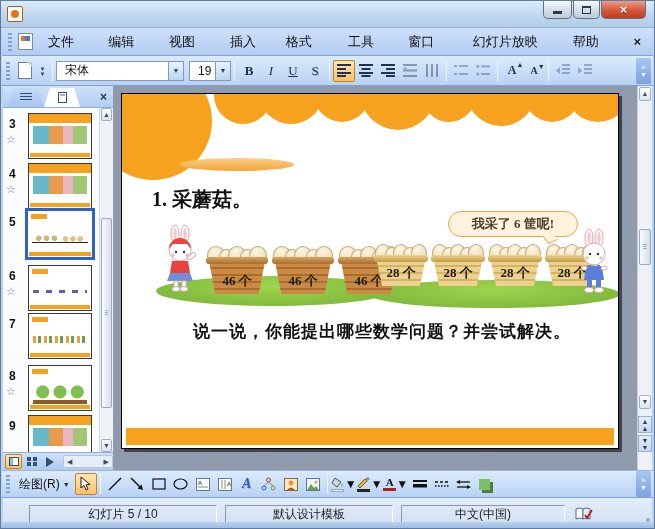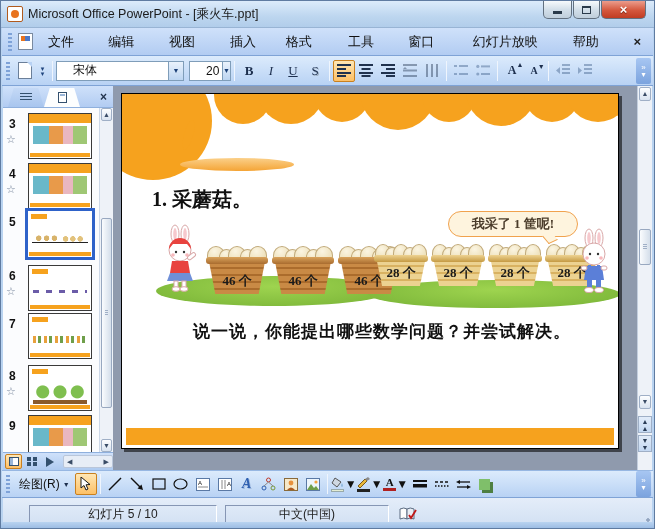--- a/index.html
+++ b/index.html
@@ -30,21 +30,21 @@
   
   .toolbar{position:absolute;left:1px;right:1px;top:55px;height:30px;background:linear-gradient(#dcebfc,#b8d2f4);border-bottom:1px solid #7fa3d6;display:flex;align-items:center;padding:0 2px;}
   .btn{width:22px;height:22px;border:1px solid transparent;border-radius:2px;display:flex;align-items:center;justify-content:center;flex:none;color:#1d2f4e;}
   .btn.active{background:linear-gradient(#ffe7b5,#fdc066);border-color:#c9801f;}
   .btn.disabled{opacity:.42;}
   .sep{width:1px;height:20px;background:#84a6d4;border-right:1px solid #eff5fd;margin:0 3px;flex:none;}
   .newdoc{width:14px;height:17px;background:#fff;border:1px solid #6b7f99;position:relative;}
   .newdoc::after{content:"";position:absolute;right:-1px;top:-1px;border-style:solid;border-width:0 5px 5px 0;border-color:transparent #b8d2f4 transparent transparent;}
   .mini-overflow{width:13px;height:22px;display:flex;flex-direction:column;align-items:center;justify-content:center;color:#20457e;font-size:7px;line-height:5px;flex:none;}
   .combo{height:20px;background:#fff;border:1px solid #7f9db9;display:flex;align-items:center;font-size:12px;color:#111;flex:none;}
-  .combo .cval{padding:0 16px;flex:1;white-space:nowrap;overflow:hidden;}
+  .combo .cval{padding:0 8px;flex:1;white-space:nowrap;overflow:hidden;}
   .combo .carrow{width:15px;height:100%;background:linear-gradient(#eaf2fc,#bdd5f1);border-left:1px solid #7f9db9;display:flex;align-items:center;justify-content:center;font-size:7px;color:#1b3f77;}
   .tb-b{font-weight:bold;font-size:13px;font-family:"Liberation Serif",serif;}
   .tb-i{font-style:italic;font-size:13px;font-family:"Liberation Serif",serif;}
   .tb-u{text-decoration:underline;font-size:13px;font-family:"Liberation Serif",serif;}
   .tb-s{font-size:13px;font-family:"Liberation Serif",serif;text-shadow:1px 1px 0 #9ab;}
   .ali{display:block;width:14px;height:13px;}
   .fontsz{font-weight:bold;font-size:12px;font-family:"Liberation Serif",serif;position:relative;}
   .fontsz sup{font-size:7px;position:absolute;top:-2px;right:-7px;}
   .tb-overflow{margin-left:auto;width:15px;height:26px;background:linear-gradient(#a7c6f2,#7ba3de);border-radius:2px;display:flex;flex-direction:column;align-items:center;justify-content:center;color:#fff;font-size:8px;line-height:7px;flex:none;}
 
@@ -170,21 +170,20 @@
     radial-gradient(circle at 3px 8px,#93a5c0 0 1.5px,transparent 2px);}
   .bottom-frame{position:absolute;left:0;right:0;bottom:0;height:6px;background:linear-gradient(#b9d3f0,#9dbde4);}
 </style>
 </head>
 <body>
 
 <div class="window">
 
   <div class="titlebar">
     <div class="app-icon"></div>
-    <div class="title-text">Microsoft Office PowerPoint - [乘火车.ppt]</div>
     <div class="winbtns">
       <div class="winbtn min">
           <span class="ic-min"></span>
         </div>
       <div class="winbtn max">
           <span class="ic-max"></span>
         </div>
       <div class="winbtn close">
           <span>×</span>
         </div>
@@ -217,21 +216,21 @@
         <span>▾</span>
         <span>▾</span>
       </div>
     <div class="sep"></div>
     <div class="combo" style="width:128px;">
       <span class="cval">宋体</span>
       <span class="carrow">▼</span>
     </div>
     <div style="width:5px"></div>
     <div class="combo" style="width:42px;">
-      <span class="cval">20</span>
+      <span class="cval">19</span>
       <span class="carrow">▼</span>
     </div>
     <div class="sep"></div>
     <div class="btn">
         <span class="tb-b">B</span>
       </div>
     <div class="btn">
         <span class="tb-i">I</span>
       </div>
     <div class="btn">
@@ -455,21 +454,21 @@
         <div class="cloud" style="left:486px;top:-26px;width:54px;height:54px;"></div>
       </div>
       <div class="sec-leaf"></div>
       <div class="sec-deco"></div>
       <div class="item-title">1. 采蘑菇。</div>
 
       <div class="grass gl"></div>
       <div class="grass gr"></div>
 
       <div class="bubble b2">
-          <span>我采了 1 筐呢!</span>
+          <span>我采了 6 筐呢!</span>
         </div>
 
       <div class="mascot m1">
         <svg width="44" height="68" viewBox="0 0 44 68">
           <ellipse cx="17" cy="10" rx="4" ry="9" fill="#fff" stroke="#d9a8a8"></ellipse>
           <ellipse cx="27" cy="10" rx="4" ry="9" fill="#fff" stroke="#d9a8a8"></ellipse>
           <ellipse cx="17" cy="10" rx="1.8" ry="6" fill="#f6c9cd"></ellipse>
           <ellipse cx="27" cy="10" rx="1.8" ry="6" fill="#f6c9cd"></ellipse>
           <circle cx="22" cy="26" r="11" fill="#fff" stroke="#d9a8a8"></circle>
           <path d="M11,25 A11 11 0 0 1 33,25 L29,20 L15,20 Z" fill="#e8433f"></path>
@@ -743,20 +742,21 @@
         <span class="shadow-sq"></span>
       </div>
     <div class="tb-overflow">
         <span>»</span>
         <span>▾</span>
       </div>
   </div>
 
   <div class="statusbar">
     <div class="scell c1">幻灯片 5 / 10</div>
+    <div class="scell c2">默认设计模板</div>
     <div class="scell c3">中文(中国)</div>
     <div class="spell">
       <svg width="18" height="15" viewBox="0 0 18 15">
           <path d="M1,2 Q5,0 8,2 L8,12 Q5,10 1,12 Z" fill="#fdfdfd" stroke="#5a6a80"></path>
           <path d="M15,2 Q11,0 8,2 L8,12 Q11,10 15,12 Z" fill="#e8edf4" stroke="#5a6a80"></path>
           <path d="M10,8 L12,11 L17,3" stroke="#c01818" stroke-width="1.8" fill="none"></path>
         </svg>
     </div>
     <div class="resize-grip"></div>
   </div>

